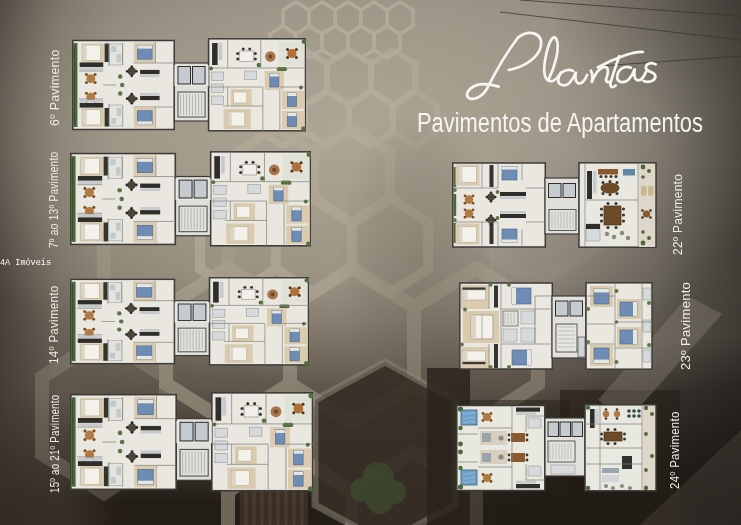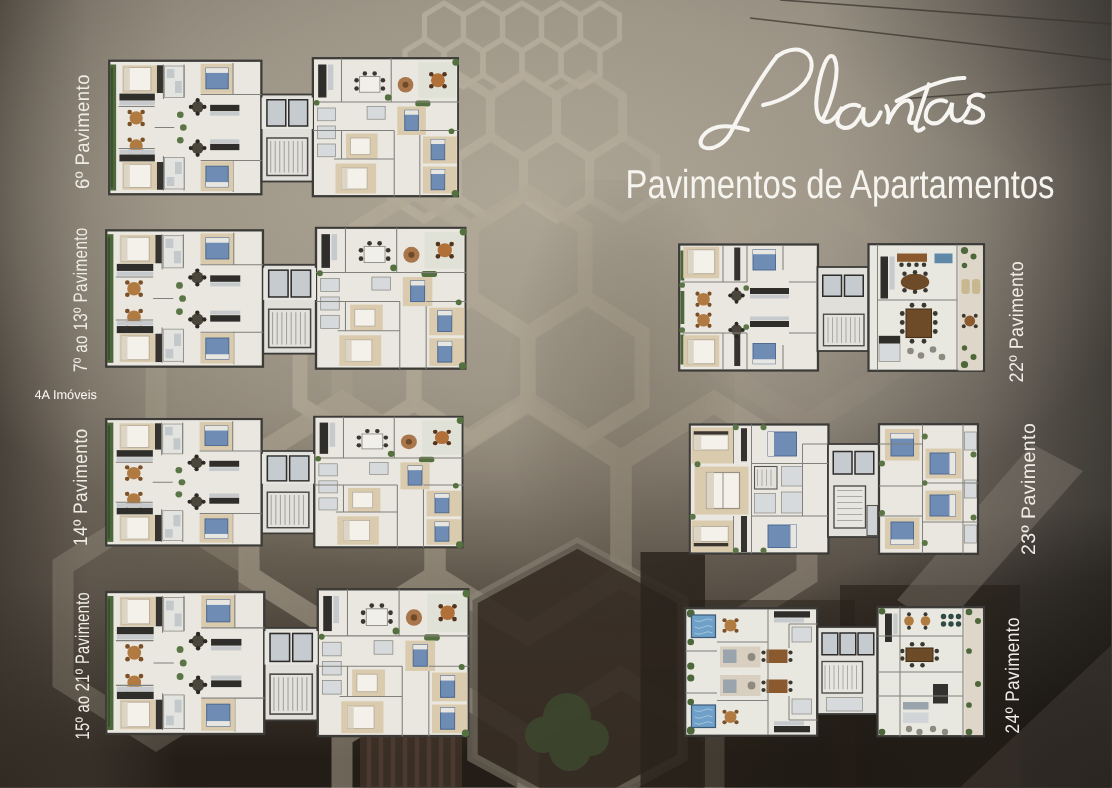--- a/index.html
+++ b/index.html
@@ -119,21 +119,21 @@
     <path d="M170 46 C186 38 206 32 216 33"></path>
     <path d="M203 48 C197 45 190 49 189 56 C188 62 195 64 200 60 C204 56 206 52 207 49 C206 54 205 60 209 61 C213 62 216 57 218 53"></path>
     <path d="M228 46 C224 43 218 45 218 49 C218 53 226 53 227 57 C228 61 222 65 215 62"></path>
   </g>
 </svg>
 
 <svg style="position:absolute;left:410px;top:106px;" width="300" height="36" viewBox="0 0 300 36">
   <text x="150" y="26" text-anchor="middle" font-family="Liberation Sans, sans-serif" font-size="27" fill="#f6f4ef" textLength="286" lengthAdjust="spacingAndGlyphs">Pavimentos de Apartamentos</text>
 </svg>
 
-<div style="position:absolute;left:23px;top:258px;color:#fbfbf9;font-family:Liberation Sans, sans-serif;font-size:8.5px;">4A Imóveis</div>
+<div style="position:absolute;left:0;top:258px;color:#fbfbf9;font-family:Liberation Mono, monospace;font-size:8.5px;">4A Imóveis</div>
 
 <div class="lbl" style="left:47px;top:126px;transform:rotate(-90deg) scaleX(.95);">6º Pavimento</div>
 
 <div class="lbl" style="left:46px;top:248px;transform:rotate(-90deg) scaleX(.78);">7º ao 13º Pavimento</div>
 
 <div class="lbl" style="left:46px;top:364px;transform:rotate(-90deg) scaleX(.89);">14º Pavimento</div>
 
 <div class="lbl" style="left:47px;top:493px;transform:rotate(-90deg) scaleX(.75);">15º ao 21º Pavimento</div>
 
 <div class="lbl" style="left:670px;top:255px;transform:rotate(-90deg) scaleX(.92);">22º Pavimento</div>

